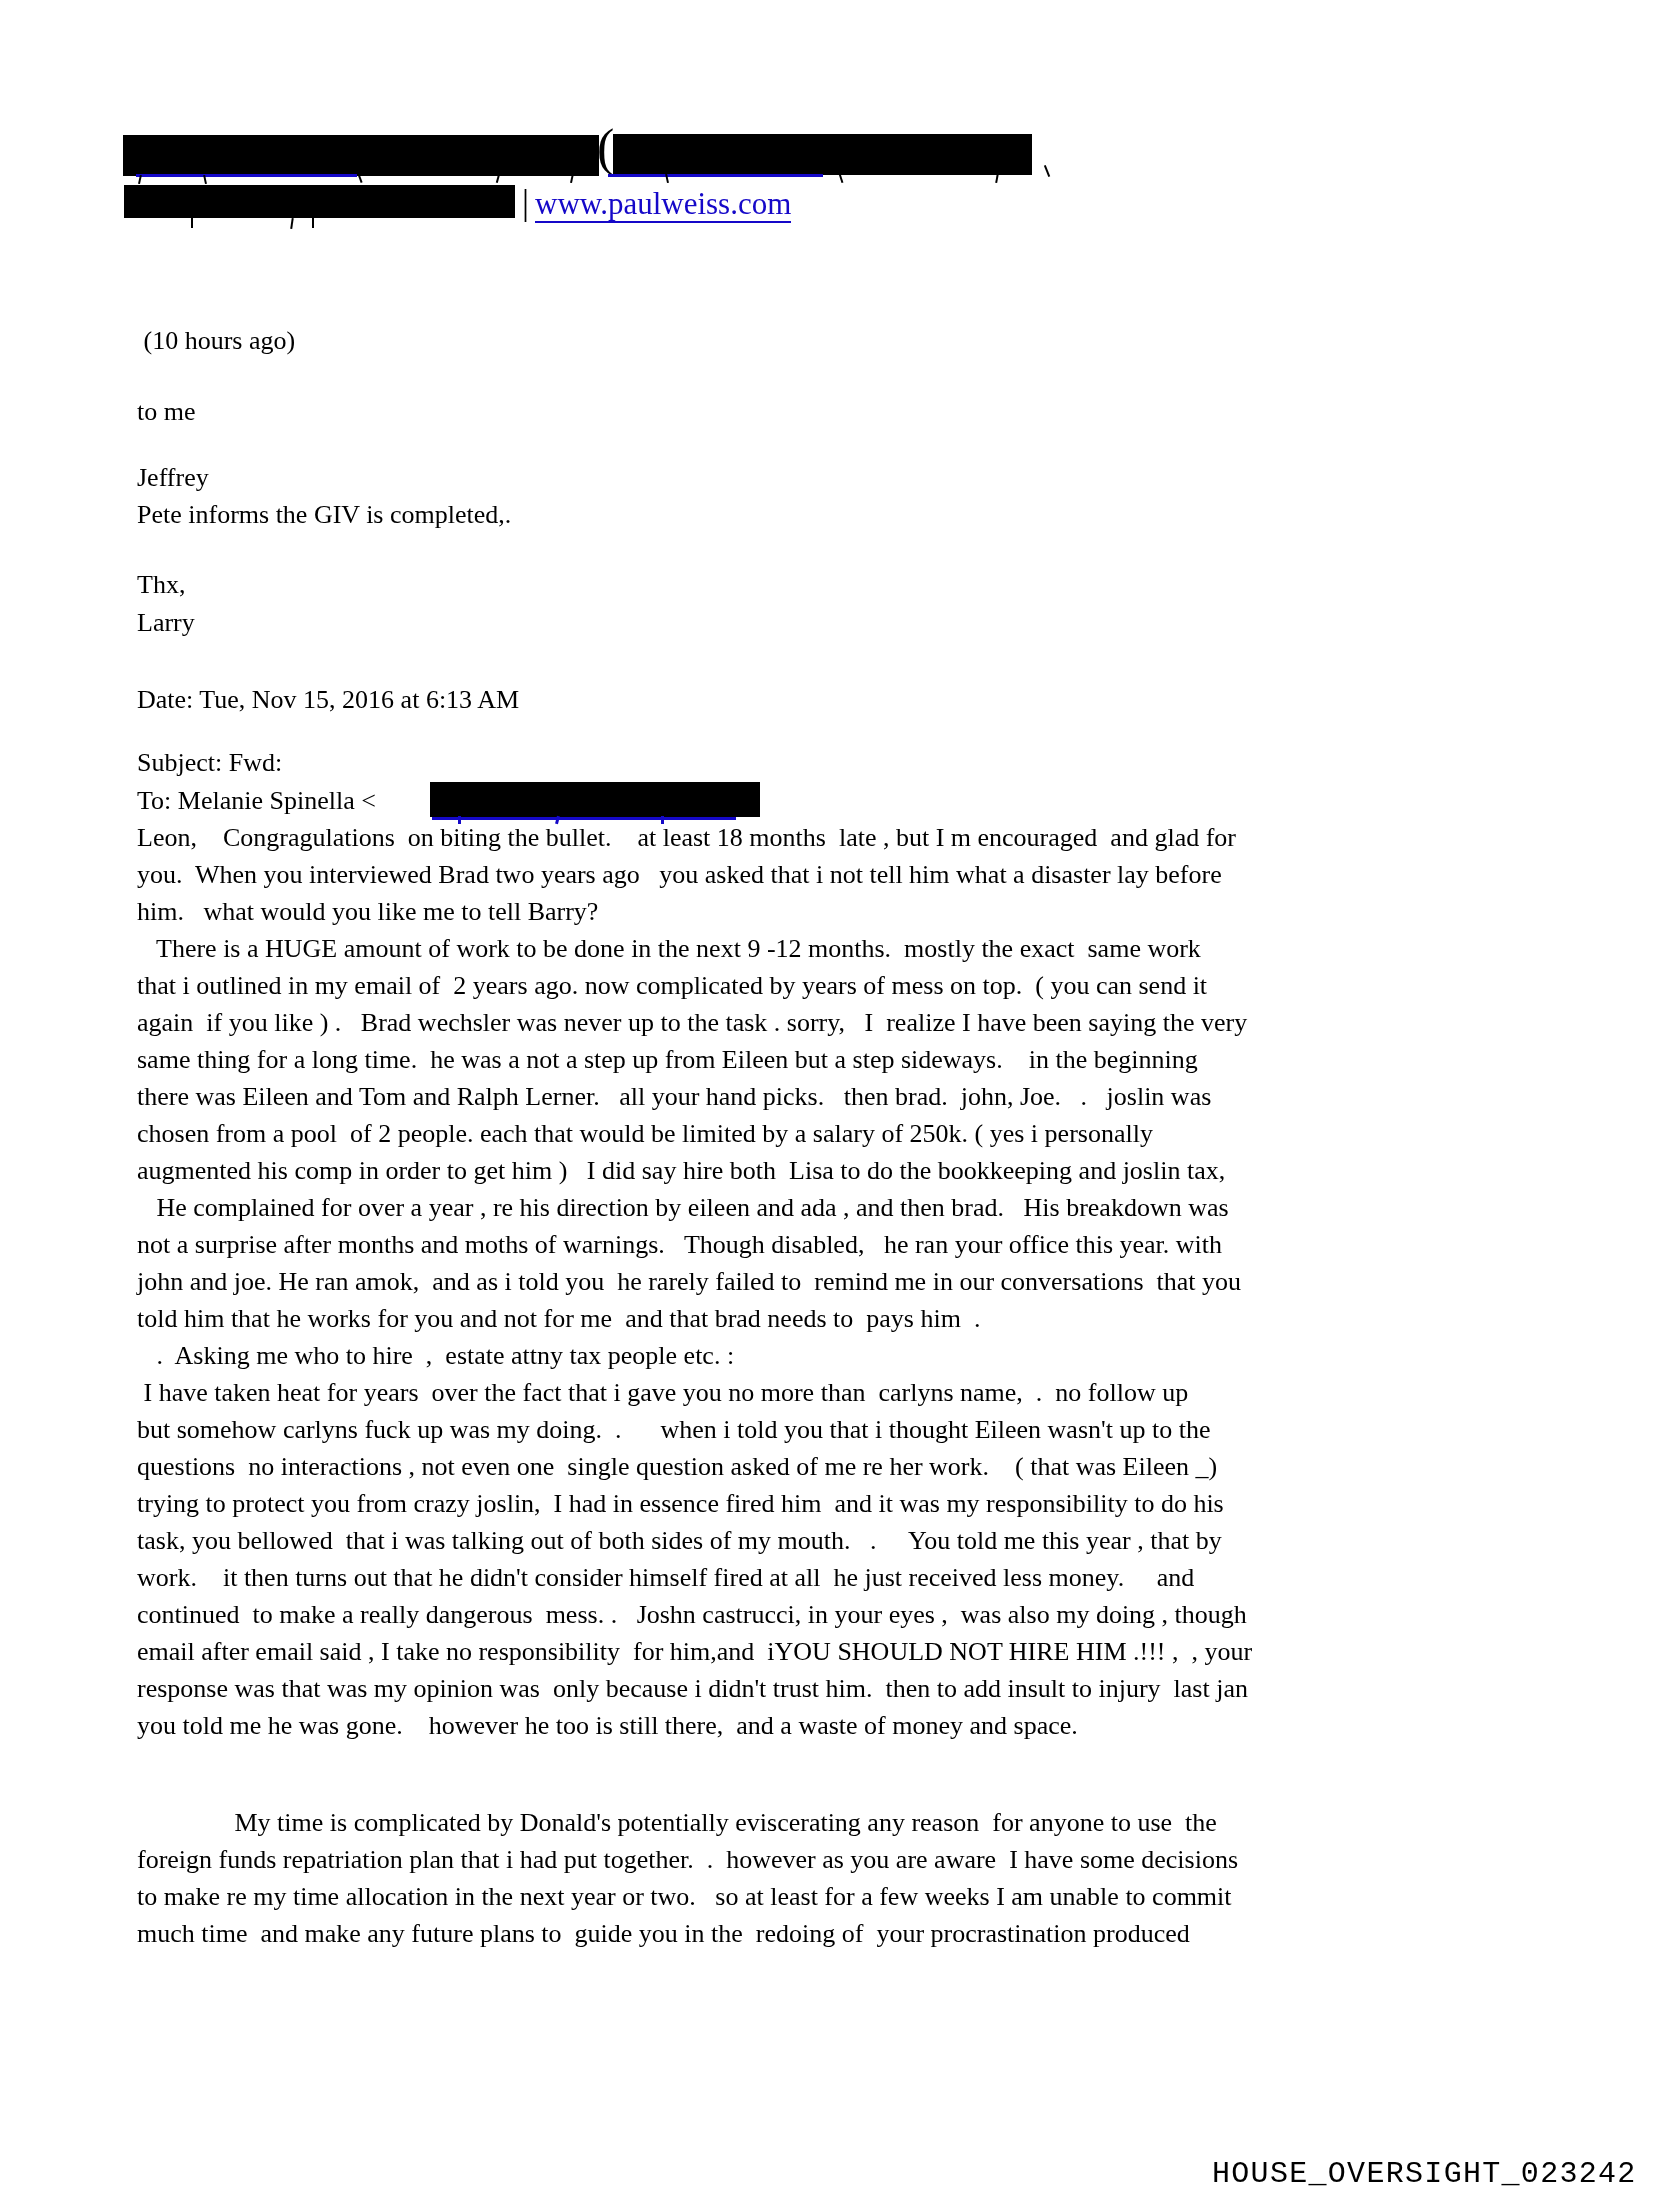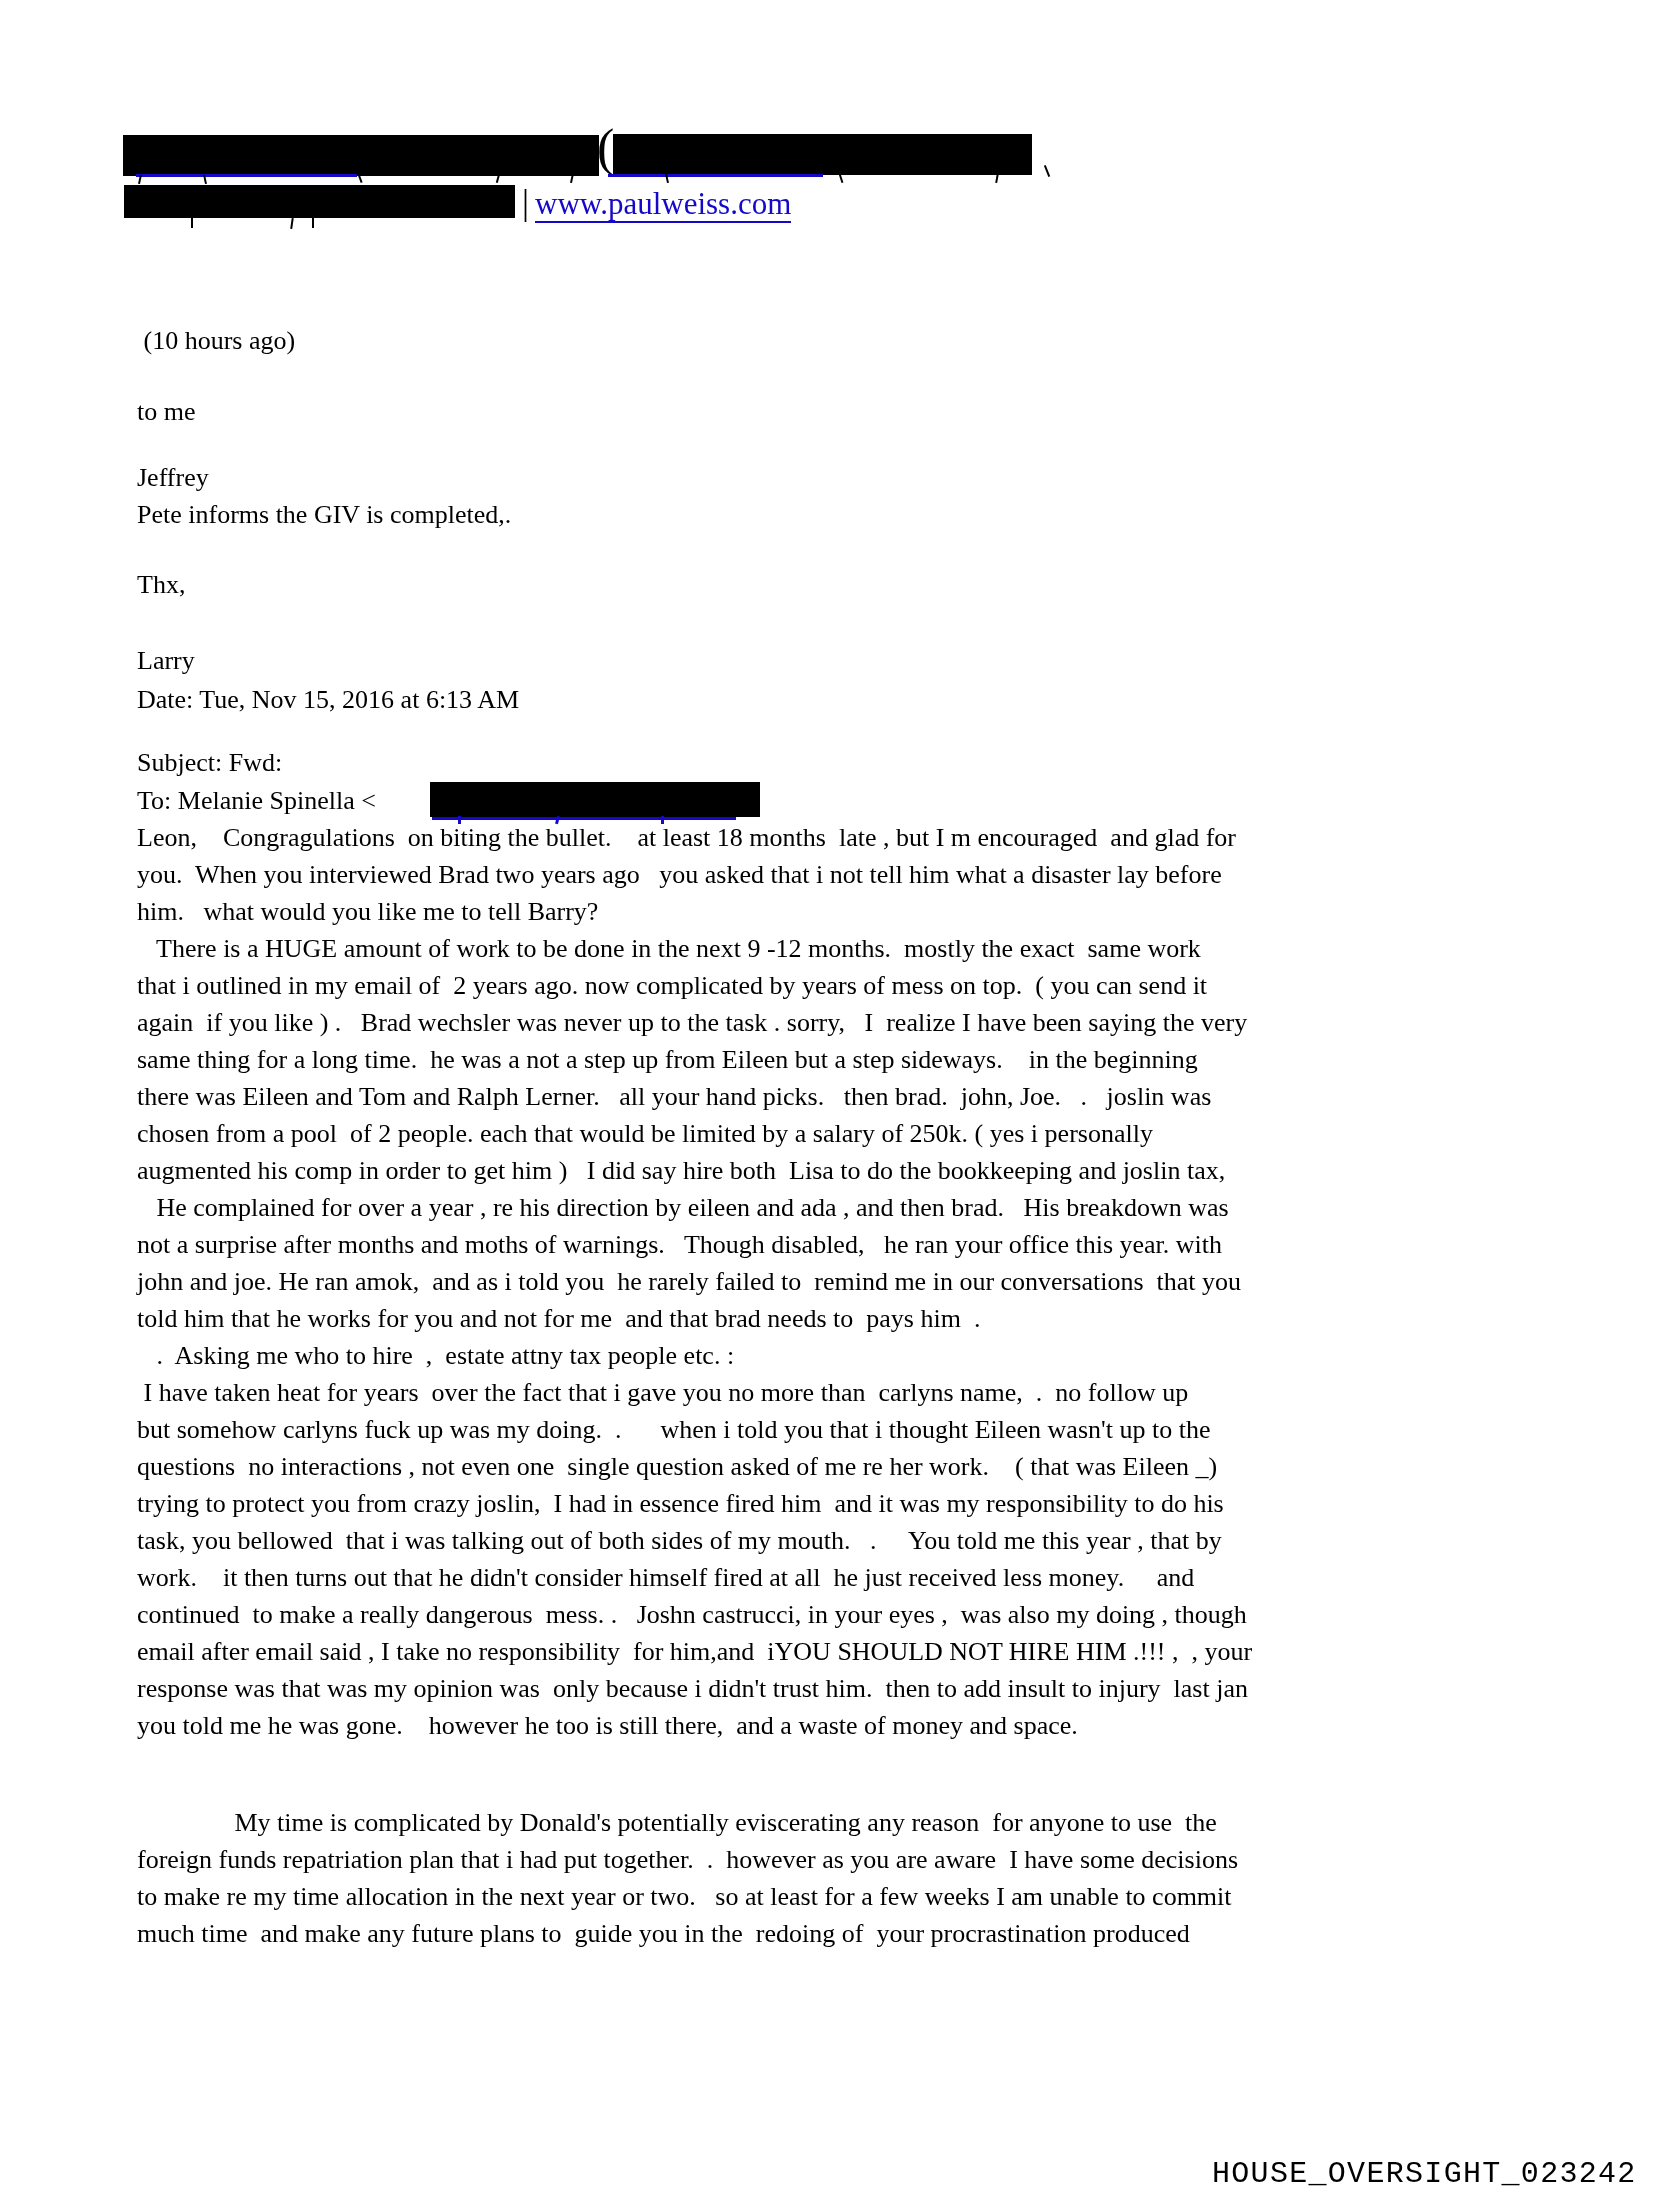--- a/index.html
+++ b/index.html
@@ -48,21 +48,21 @@
   <div class="tick" style="left:312px;top:218px;height:9.8px;"></div>
   <span class="abs serif pipe" style="left:522px;top:185px;">|</span>
   <a class="abs weblink" href="#" style="left:535px;top:187px;">www.paulweiss.com</a>
 
   <div class="abs serif t40" style="left:137px;top:322px;"> (10 hours ago)</div>
   <div class="abs serif t40" style="left:137px;top:393px;">to me</div>
 
   <div class="abs serif t40" style="left:137px;top:459px;">Jeffrey</div>
   <div class="abs serif t40" style="left:137px;top:496px;text-align:center;">Pete informs the GIV is completed,.</div>
   <div class="abs serif t40" style="left:137px;top:566px;">Thx,</div>
-  <div class="abs serif t40" style="left:137px;top:604px;margin-top:38px;">Larry</div>
+  <div class="abs serif t40" style="left:137px;top:604px;">Larry</div>
 
   <div class="abs serif t40" style="left:137px;top:681px;">Date: Tue, Nov 15, 2016 at 6:13 AM</div>
   <div class="abs serif t40" style="left:137px;top:744px;">Subject: Fwd:</div>
   <div class="abs serif t40" style="left:137px;top:782px;">To: Melanie Spinella &lt;</div>
   <div class="redact" style="left:430px;top:782px;width:330px;height:35px;"></div>
   <div class="bluefrag" style="left:432px;top:817px;width:304px;height:2.6px;"></div>
   <div class="tickb" style="left:458px;top:816px;"></div>
   <div class="tickb" style="left:556px;top:816px;transform:rotate(14deg);"></div>
   <div class="tickb" style="left:661px;top:816px;"></div>
 

